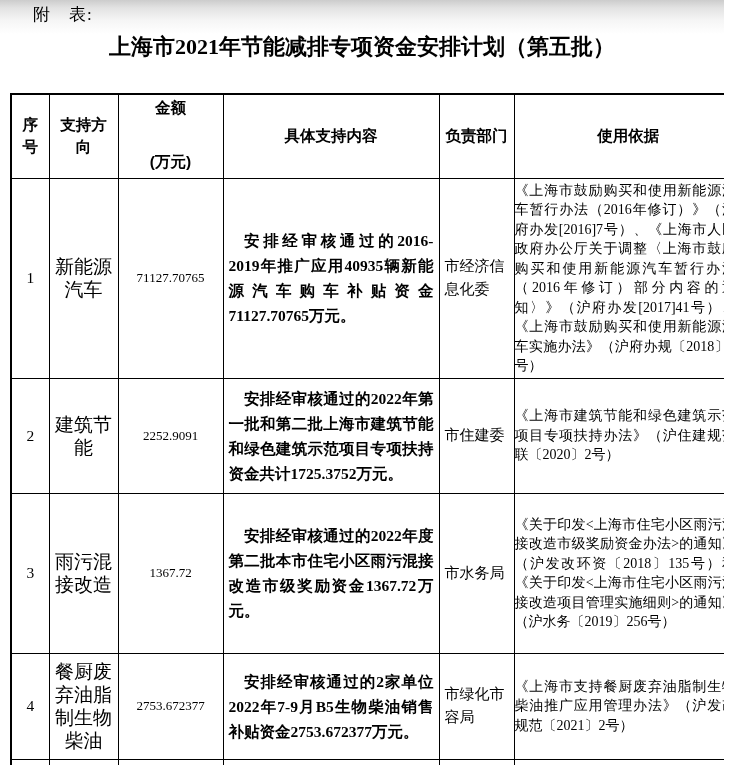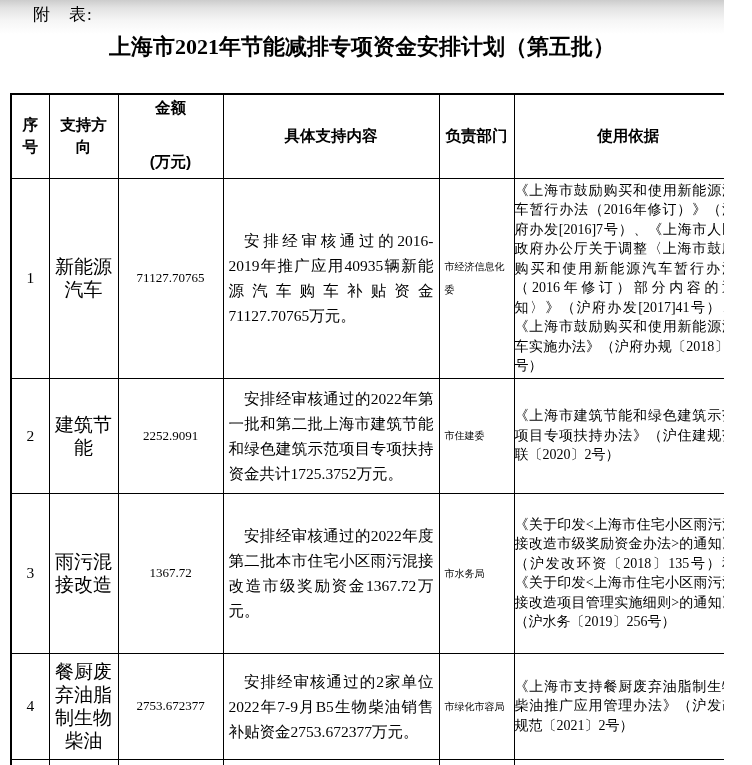--- a/index.html
+++ b/index.html
@@ -82,23 +82,23 @@
     font-size: 13px;
   }
   td.cell-content {
     font-size: 15.5px;
     line-height: 25px;
     text-align: justify;
     padding-left: 5px;
     padding-right: 5px;
     word-break: break-word;
   }
-  td.cell-content p { text-indent: 1em; }
+  td.cell-content p { text-indent: 1em; font-weight: bold; }
   td.cell-department {
-    font-size: 10px;
+    font-size: 15px;
     line-height: 23px;
     text-align: left;
     padding-left: 5px;
     padding-right: 4px;
     word-break: break-all;
   }
   td.cell-basis {
     font-size: 14px;
     line-height: 19.5px;
     text-align: justify;

